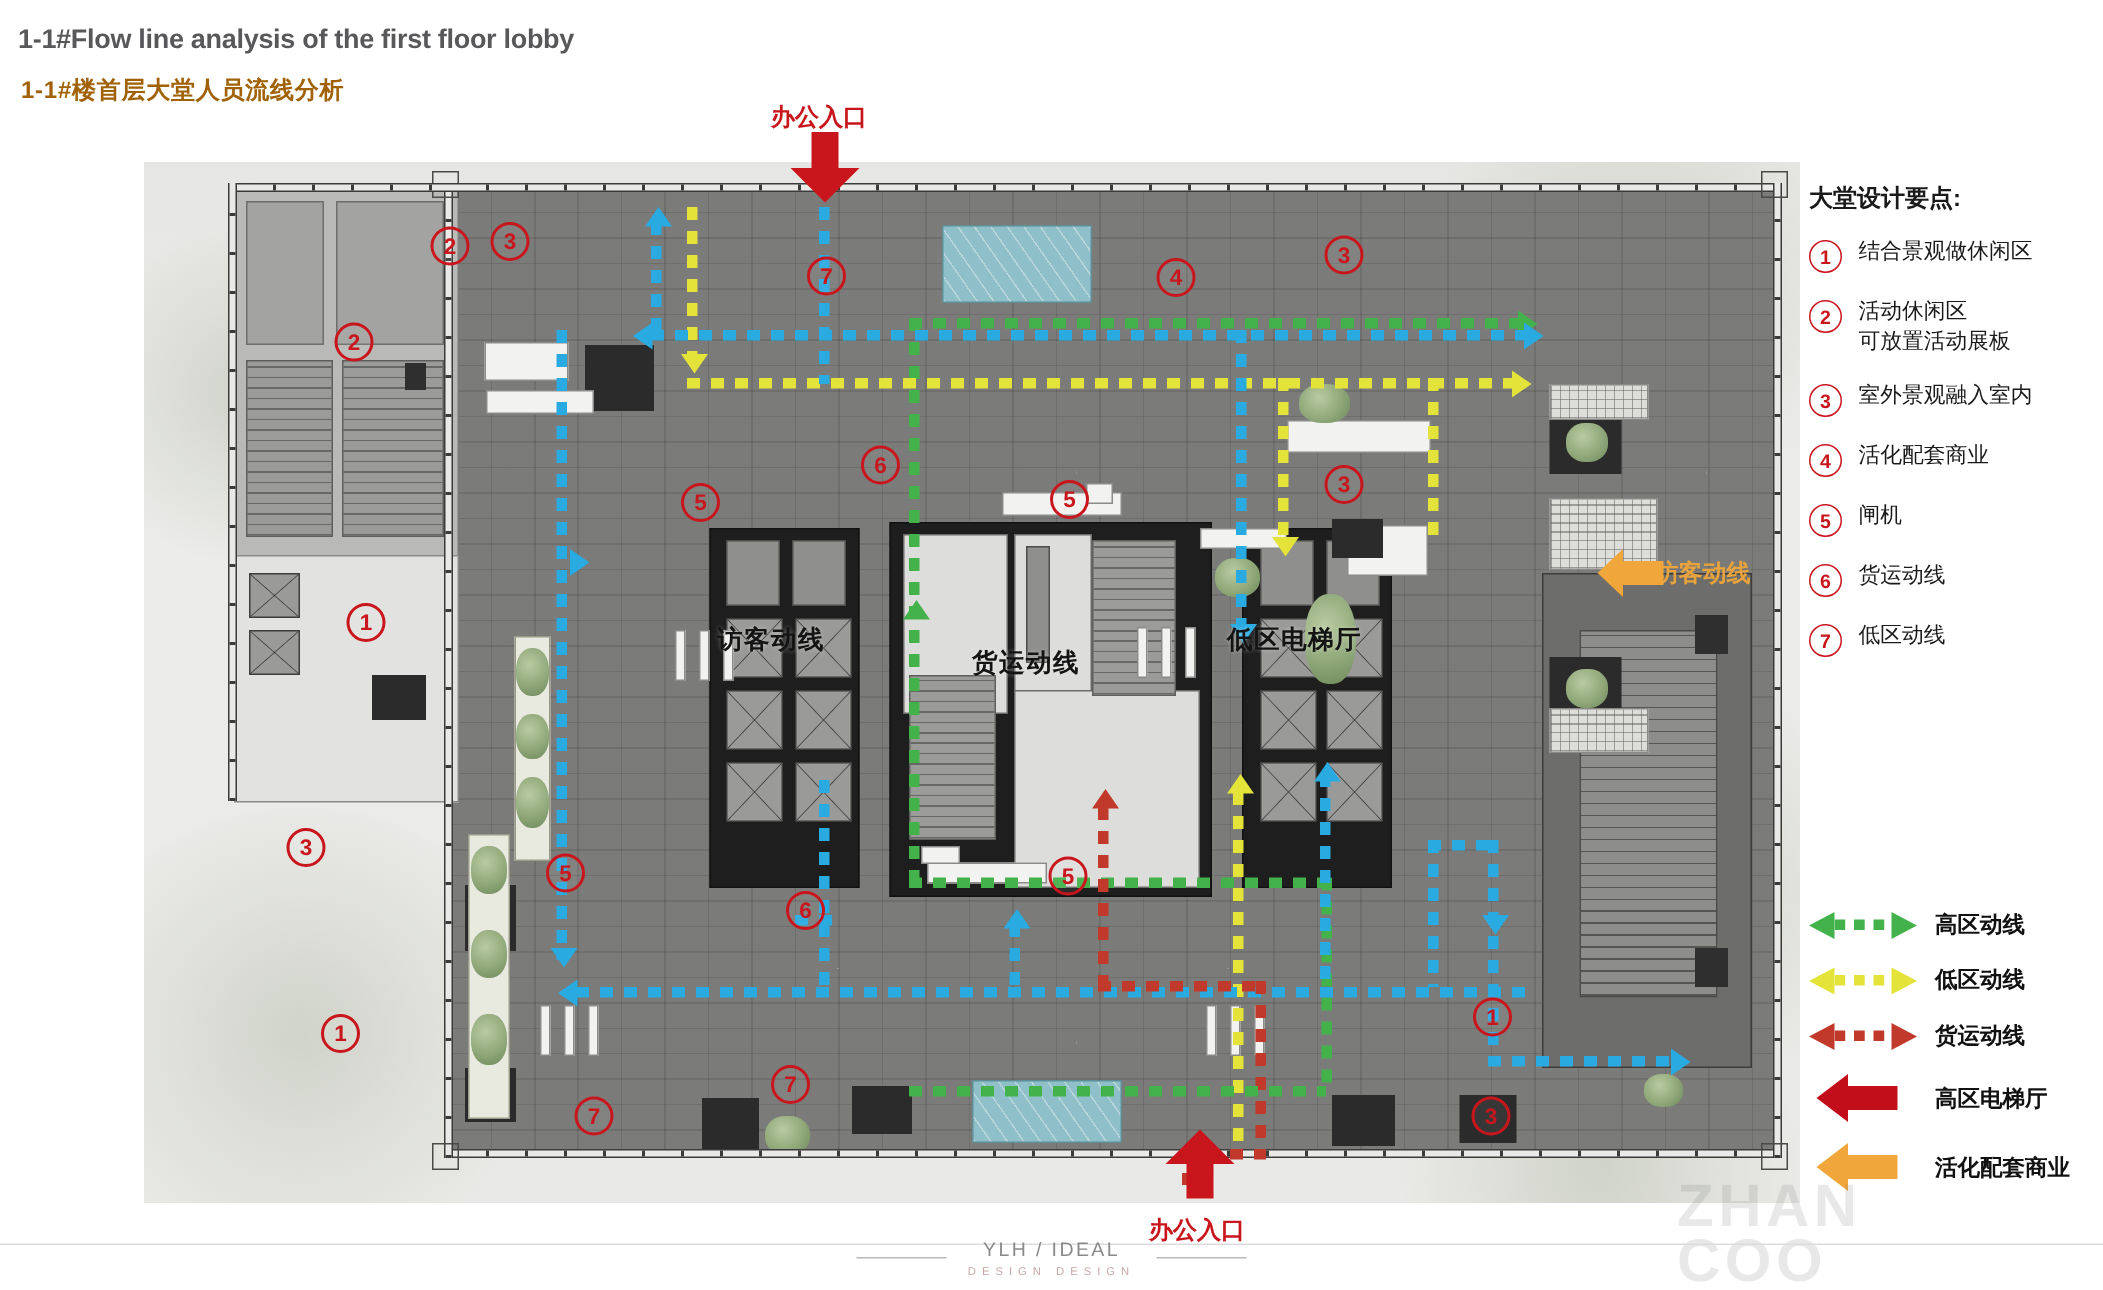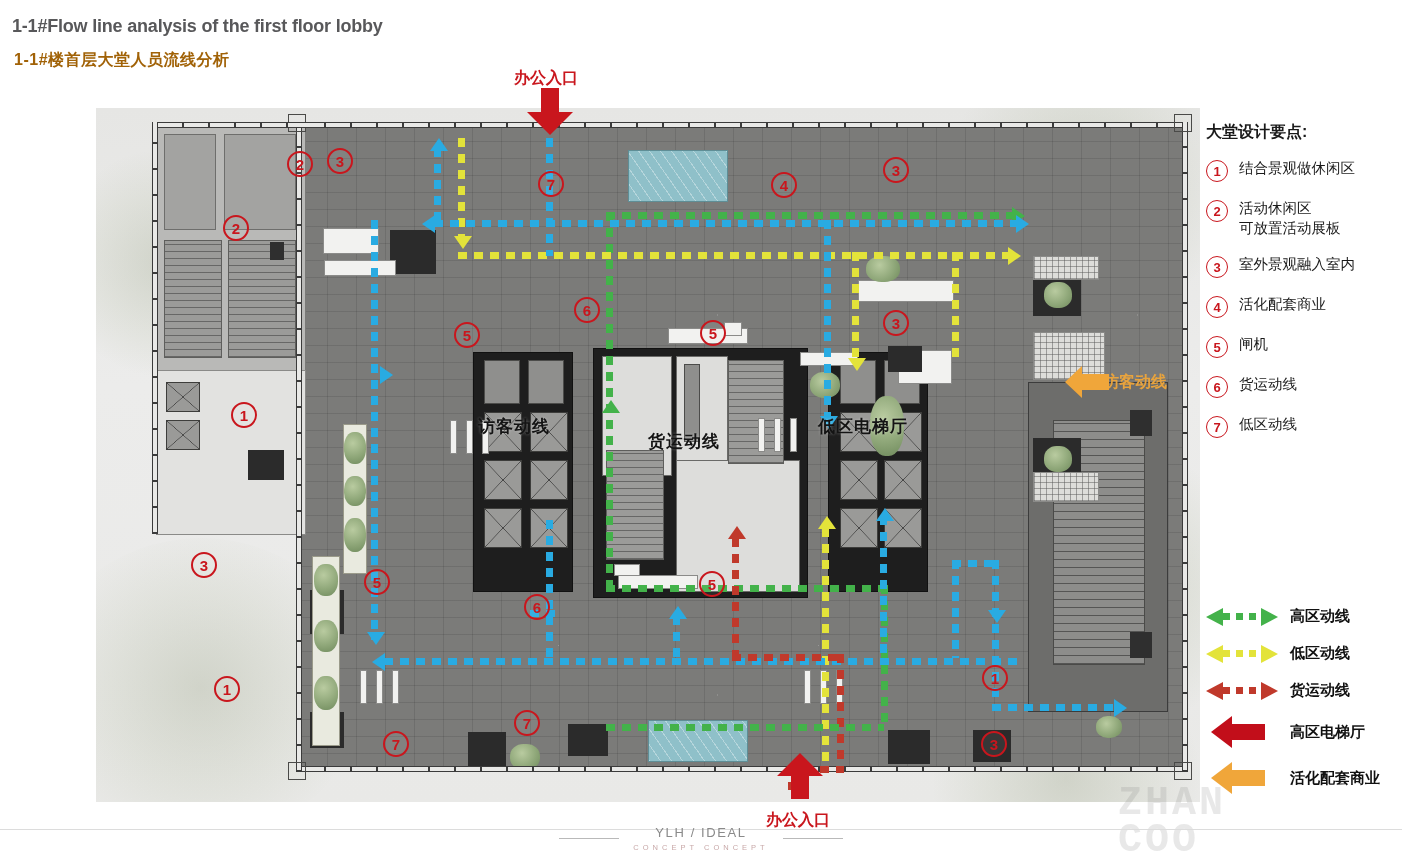--- a/index.html
+++ b/index.html
@@ -252,21 +252,20 @@
   .ent-row { display: flex; align-items: center; height: 46px; }
   .ent-sym { flex: 0 0 72px; height: 34px; position: relative; margin-right: 12px; }
   .ent-sym svg { position: absolute; left: 4px; top: 0; }
 
   
   .watermark {
     position: absolute; left: 1118px; top: 786px;
     font-size: 40px; font-weight: bold; letter-spacing: 3px;
     color: rgba(120,120,120,0.17); line-height: 0.92; pointer-events: none;
     white-space: nowrap;
-    font-family: Liberation Mono, monospace;
   }
   .watermark span { display: block; }
 
   
   #footer {
     position: absolute; left: 0; bottom: 8px; width: 100%;
     display: flex; align-items: center; justify-content: center; gap: 14px;
   }
   .foot-rule { width: 60px; height: 1px; background: #b9b9b9; }
   .foot-main { font-size: 13px; color: #8a8a8a; letter-spacing: 1.6px; text-align: center; }
@@ -589,18 +588,18 @@
   <div class="watermark">
     <span>ZHAN</span>
     <span>COO</span>
   </div>
 
   <div class="bottom-rule"></div>
   <div id="footer">
     <div class="foot-rule"></div>
     <div>
       <div class="foot-main">YLH / IDEAL</div>
-      <div class="foot-sub">CONCEPT CONCEPT</div>
+      <div class="foot-sub">DESIGN DESIGN</div>
     </div>
     <div class="foot-rule"></div>
   </div>
 
 </div>
 
 </body></html>

